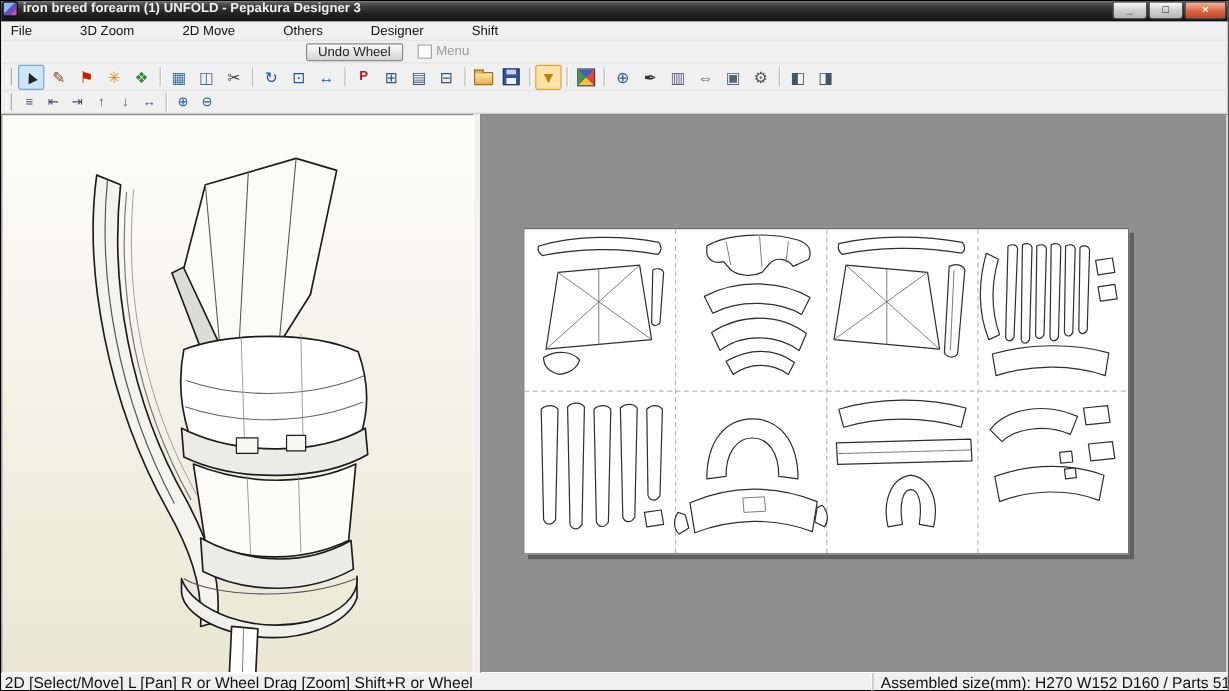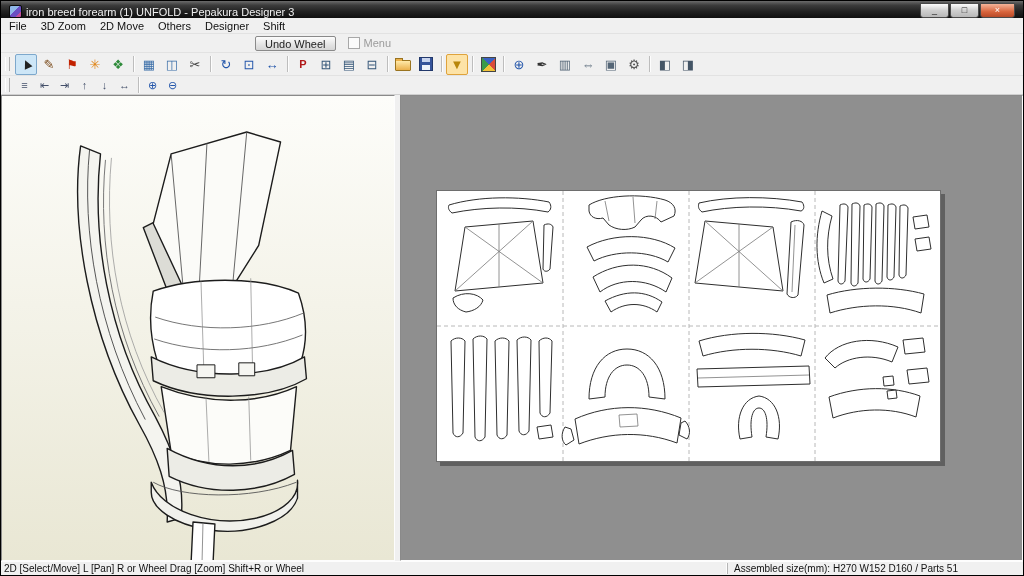--- a/index.html
+++ b/index.html
@@ -1,34 +1,34 @@
 <!DOCTYPE html>
 <html><head>
 <meta charset="utf-8">
 <style>
   html,body{margin:0;padding:0;width:1024px;height:576px;overflow:hidden;
     font-family:"Liberation Sans",sans-serif;font-size:11px;background:#f0f0f0;
     -webkit-user-select:none;user-select:none;}
   .window{display:flex;flex-direction:column;width:1024px;height:576px;border:1px solid #000;box-sizing:border-box;}
 
   
-  .titlebar{height:17px;flex:0 0 17px;display:flex;align-items:flex-end;padding:0 8px;
-    background:linear-gradient(#6b6b6b 0%,#3c3c3c 25%,#232323 60%,#101010 100%);color:#e8e8e8;}
+  .titlebar{height:17px;flex:0 0 17px;display:flex;align-items:flex-start;padding:0 1px;
+    background:linear-gradient(#6b6b6b 0%,#3c3c3c 25%,#232323 60%,#101010 100%);color:#e8e8e8;font-weight:bold;}
   .app-icon{width:11px;height:11px;margin-right:4px;border-radius:2px;
     background:linear-gradient(135deg,#8fb7e8 0 45%,#6a4fc2 45% 75%,#c24f9a 75%);border:1px solid #0a0a0a;}
   .titlebar .title{flex:1;font-size:11px;color:#f0f0f0;white-space:nowrap;overflow:hidden;}
   .win-btns{display:flex;align-items:flex-start;gap:1px;}
   .win-btn{width:27px;height:13px;display:flex;align-items:center;justify-content:center;
     font-size:9px;line-height:9px;color:#1a1a1a;border:1px solid #4a4a4a;border-radius:0 0 3px 3px;
     background:linear-gradient(#fdfdfd,#cfcfcf 50%,#b8b8b8);}
   .win-btn.close{background:linear-gradient(#f4b49a,#d8643c 60%,#b84a28);color:#fff;width:33px;}
 
   
   .menubar{height:15px;flex:0 0 15px;display:flex;align-items:center;background:#f0f0f0;
-    border-bottom:1px solid #e2e2e2;padding-left:1px;}
+    border-bottom:1px solid #e2e2e2;padding-left:1px;gap:26px;}
   .menu-item{padding:1px 7px;color:#111;}
 
   
   .actionbar{height:18px;flex:0 0 18px;display:flex;align-items:center;background:#f0f0f0;
     border-bottom:1px solid #e2e2e2;}
   .btn-undo{margin-left:254px;height:15px;line-height:14px;padding:0 9px;font-size:11px;color:#222;
     background:linear-gradient(#fdfdfd,#e3e3e3 60%,#d6d6d6);border:1px solid #8a8a8a;border-radius:2px;}
   .auto-wrap{display:flex;align-items:center;gap:4px;margin-left:12px;color:#9b9b9b;}
   .checkbox{width:10px;height:10px;background:#fbfbfb;border:1px solid #a8a8a8;}
 
@@ -61,21 +61,21 @@
     background:linear-gradient(#fdfdfa 0%,#f4f3e9 45%,#e9e7d4 100%);position:relative;overflow:hidden;}
   .splitter{width:5px;flex:0 0 5px;background:#f0f0f0;cursor:col-resize;}
   .pane2d{flex:1;box-sizing:border-box;border:1px solid;border-color:#8a8a8a #fdfdfd #fdfdfd #8a8a8a;
     background:#8f8f8f;position:relative;overflow:hidden;}
   .page{position:absolute;left:35px;top:94px;width:503px;height:270px;background:#fff;
     border:1px solid #6e6e6e;box-shadow:4px 4px 0 rgba(40,40,40,.45);}
   svg{display:block;}
 
   
   .statusbar{height:13px;flex:0 0 13px;display:flex;align-items:center;background:#f0f0f0;
-    border-top:1px solid #fdfdfd;font-size:10px;color:#111;}
+    border-top:1px solid #fdfdfd;font-size:13px;color:#111;}
   .status-left{flex:1;padding-left:3px;white-space:nowrap;overflow:hidden;}
   .status-right{width:289px;flex:0 0 289px;border-left:1px solid #b5b5b5;box-shadow:-1px 0 0 #fdfdfd;
     padding-left:6px;white-space:nowrap;overflow:hidden;}
 </style>
 </head>
 <body>
 
 <div class="window">
 
   <div class="titlebar">

